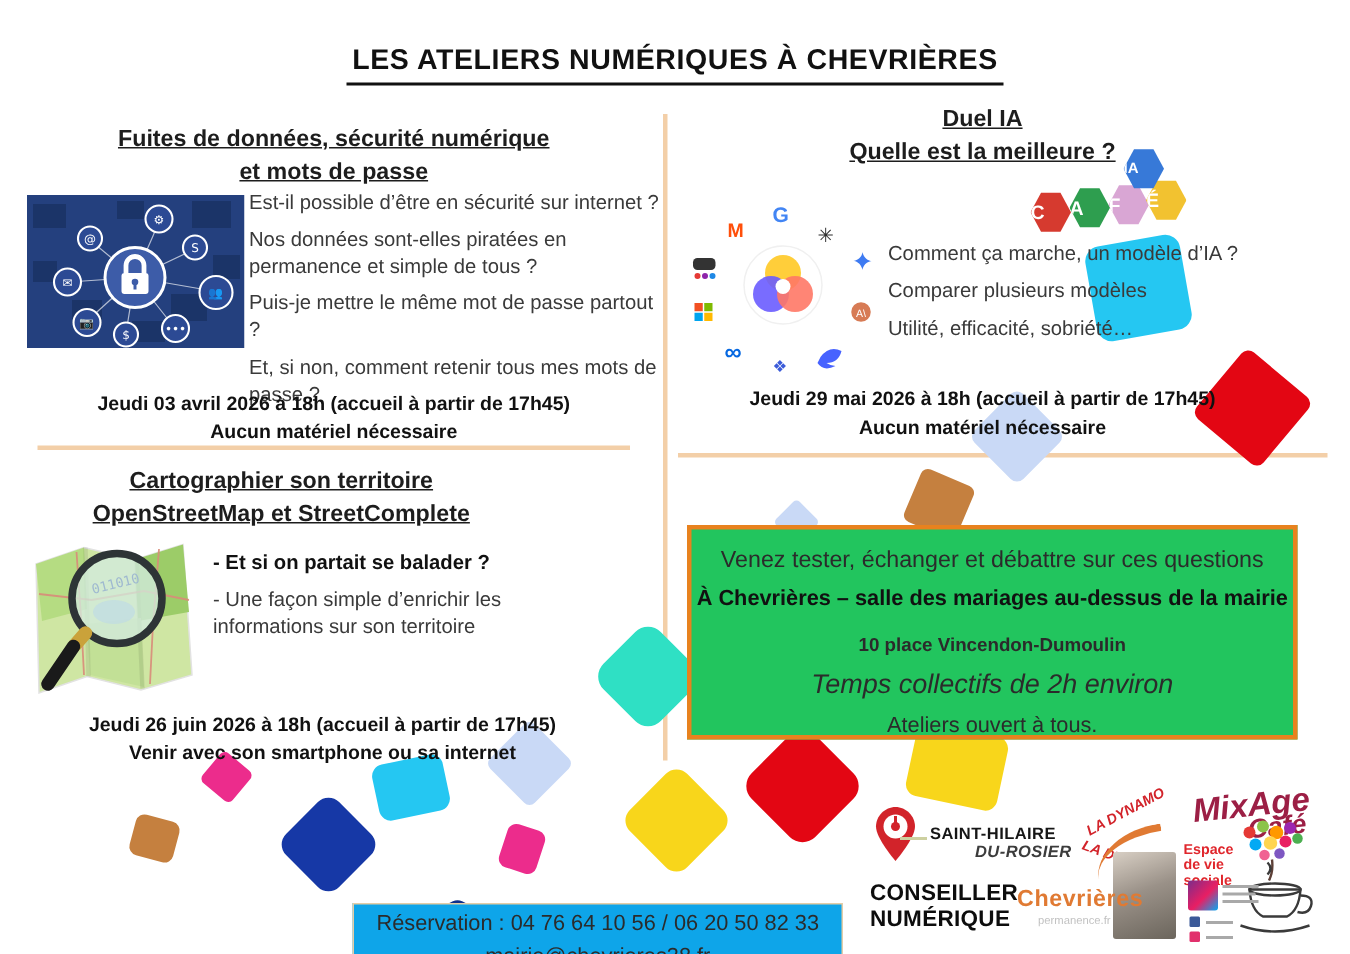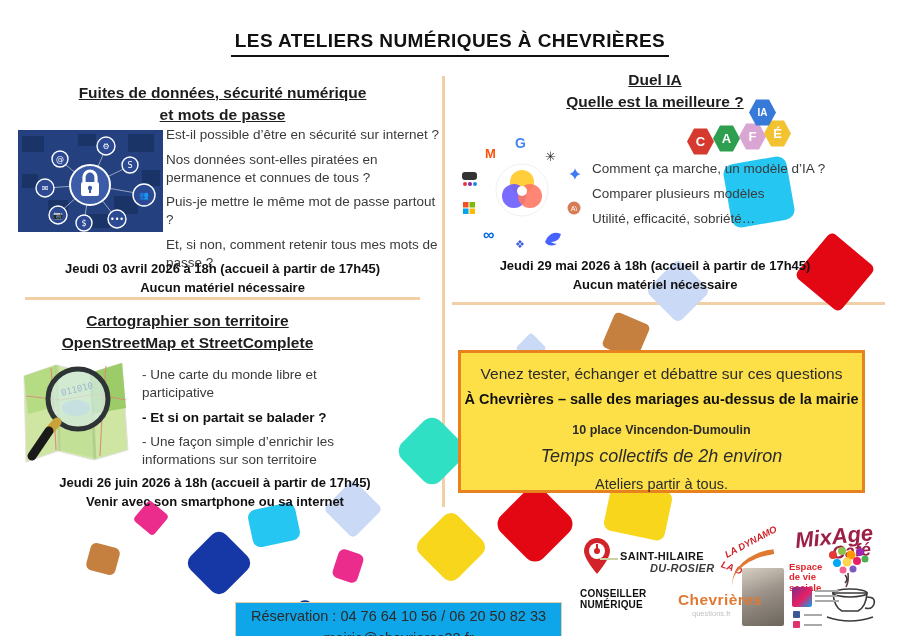--- a/index.html
+++ b/index.html
@@ -23,50 +23,50 @@
   .divider{background:#f3cfa8;z-index:0;}
 
   
   .q-title{font-weight:800;color:#1d1d1d;font-size:15.5px;line-height:1.4;text-align:center;z-index:2;text-decoration:underline;}
 
   .bullets p{margin:0 0 7px 0;font-size:13.5px;line-height:1.32;color:#3a3a3a;}
   .date-block{font-weight:800;color:#111;font-size:13px;line-height:1.45;text-align:center;z-index:2;}
 
   
   .hex{
-    position:absolute;width:27px;height:29px;display:flex;align-items:center;justify-content:center;
+    position:absolute;width:27px;height:29px;display:flex;align-items:center;justify-content:flex-start;
     clip-path:polygon(26% 5%,74% 5%,100% 50%,74% 95%,26% 95%,0% 50%);
     color:#fff;font-weight:800;font-size:13px;z-index:2;
   }
   .hex.small-text{font-size:10px;}
 
   
   .info-box{
-    left:458px;top:350px;width:401px;height:127px;background:#fde047;
+    left:458px;top:350px;width:401px;height:127px;background:#22c55e;
     border:3px solid #e8821e;z-index:3;text-align:center;padding-top:10px;
   }
   .info-box .l1{font-size:15.5px;color:#2b2b2b;margin:2px 0 8px;}
   .info-box .l2{font-size:14.5px;font-weight:800;color:#111;margin:0 0 9px;}
   .info-box .l3{font-size:12.5px;font-weight:bold;color:#2b2b2b;margin:16px 0 9px;}
   .info-box .l4{font-size:18px;color:#2b2b2b;margin:0 0 9px;font-style:italic;}
   .info-box .l5{font-size:14.5px;color:#2b2b2b;margin:0;}
 
   
   .resa-box{
     left:235px;top:602px;width:325px;height:44px;border:1.5px solid #e5cda6;background:#0ea5e9;
     z-index:3;text-align:center;font-size:14.5px;color:#2b2b2b;line-height:1.5;padding-top:3px;
   }
 
   
   .confetti{position:absolute;z-index:1;}
 
   
   .sh-line1{font-size:11px;font-weight:800;color:#161616;letter-spacing:.3px;z-index:2;}
   .sh-line2{font-size:11px;font-weight:600;color:#3c3c3c;letter-spacing:.3px;z-index:2;font-style:italic;}
-  .cn-text{font-size:10px;font-weight:800;color:#0d0d0d;line-height:1.1;letter-spacing:.2px;z-index:2;}
+  .cn-text{font-size:15px;font-weight:800;color:#0d0d0d;line-height:1.1;letter-spacing:.2px;z-index:2;}
   .dynamo{font-size:9.5px;font-weight:800;font-style:italic;color:#d2232a;white-space:nowrap;z-index:2;}
   .chevrieres{font-size:15.5px;font-weight:800;color:#e07a33;letter-spacing:.4px;z-index:3;}
   .chevrieres-url{font-size:7.5px;color:#c2c2c2;z-index:3;}
   .mixage{font-style:italic;font-weight:800;color:#9c1f45;z-index:2;white-space:nowrap;}
   .espace{font-size:9.5px;font-weight:800;color:#e0262c;line-height:1.08;z-index:2;}
   .photo-block{
     width:42px;height:58px;background:linear-gradient(160deg,#d8cfc4 0%,#9a9188 45%,#6b655c 100%);
     z-index:2;border-radius:2px;
   }
   .photo-swoosh{
@@ -156,21 +156,21 @@
     </g>
     <circle cx="72" cy="55" r="20" fill="#3d5ca8" stroke="#ffffff" stroke-width="2"></circle>
     <path d="M66,52 v-5 a6,6 0 0 1 12,0 v5" stroke="#ffffff" stroke-width="3.2" fill="none"></path>
     <rect x="63" y="52" width="18" height="14" rx="2" fill="#ffffff"></rect>
     <circle cx="72" cy="58" r="2.2" fill="#3d5ca8"></circle>
     <rect x="71" y="58" width="2" height="5" fill="#3d5ca8"></rect>
   </svg>
 
   <div class="abs bullets z2" style="left:166px;top:126px;width:274px;">
     <p>Est-il possible d’être en sécurité sur internet ?</p>
-    <p>Nos données sont-elles piratées en permanence et connues de tous ?</p>
+    <p>Nos données sont-elles piratées en permanence et simple de tous ?</p>
     <p>Puis-je mettre le même mot de passe partout ?</p>
     <p>Et, si non, comment retenir tous mes mots de passe ?</p>
   </div>
 
   <div class="abs date-block" style="left:30px;top:260px;width:385px;">
     <div>Jeudi 03 avril 2026 à 18h (accueil à partir de 17h45)</div>
     <div>Aucun matériel nécessaire</div>
   </div>
 
   <div class="abs q-title" style="left:470px;top:69px;width:370px;">
@@ -260,36 +260,35 @@
         <line x1="75" y1="17" x2="79" y2="103"></line>
     </g>
     <circle cx="62" cy="43" r="30" fill="rgba(210,235,222,0.78)" stroke="#2e3436" stroke-width="5"></circle>
     <text x="46" y="40" font-size="9" fill="#9fb9d0" transform="rotate(-14 46 40)" font-family="'DejaVu Sans Mono',monospace">011010</text>
     <ellipse cx="60" cy="52" rx="14" ry="8" fill="#bcd8e8" opacity="0.6"></ellipse>
     <line x1="41" y1="66" x2="34" y2="74" stroke="#caa23a" stroke-width="9" stroke-linecap="round"></line>
     <line x1="33" y1="75" x2="16" y2="100" stroke="#1a1a1a" stroke-width="9" stroke-linecap="round"></line>
   </svg>
 
   <div class="abs bullets z2" style="left:142px;top:366px;width:200px;">
-    <p>- Une carte du monde libre et participative</p>
     <p style="font-weight:800;color:#111;">- Et si on partait se balader ?</p>
     <p>- Une façon simple d’enrichir les informations sur son territoire</p>
   </div>
 
   <div class="abs date-block" style="left:20px;top:474px;width:390px;">
     <div>Jeudi 26 juin 2026 à 18h (accueil à partir de 17h45)</div>
     <div>Venir avec son smartphone ou sa internet</div>
   </div>
 
   <div class="abs info-box">
     <div class="l1">Venez tester, échanger et débattre sur ces questions</div>
     <div class="l2">À Chevrières – salle des mariages au-dessus de la mairie</div>
     <div class="l3">10 place Vincendon-Dumoulin</div>
     <div class="l4">Temps collectifs de 2h environ</div>
-    <div class="l5">Ateliers partir à tous.</div>
+    <div class="l5">Ateliers ouvert à tous.</div>
   </div>
 
   <div class="abs resa-box">
     <div>Réservation : 04 76 64 10 56 / 06 20 50 82 33</div>
     <div>mairie@chevrieres38.fr</div>
   </div>
 
   <svg class="abs z2" style="left:583px;top:537px;" width="28" height="38" viewBox="0 0 28 38">
     <path d="M14,1 C21,1 27,7 27,14 C27,22 14,37 14,37 C14,37 1,22 1,14 C1,7 7,1 14,1 Z" fill="#d2232a"></path>
     <circle cx="14" cy="14" r="8" fill="#ffffff"></circle>
@@ -303,21 +302,21 @@
     <div>CONSEILLER</div>
     <div>NUMÉRIQUE</div>
   </div>
 
   <div class="abs dynamo" style="left:722px;top:536px;transform:rotate(-28deg);">LA DYNAMO</div>
   <div class="abs dynamo" style="left:720px;top:568px;transform:rotate(20deg);">LA DYNAMO</div>
 
   <div class="abs photo-swoosh" style="left:730px;top:552px;"></div>
   <div class="abs photo-block" style="left:742px;top:568px;"></div>
   <div class="abs chevrieres" style="left:678px;top:591px;">Chevrières</div>
-  <div class="abs chevrieres-url" style="left:692px;top:609px;">questions.fr</div>
+  <div class="abs chevrieres-url" style="left:692px;top:609px;">permanence.fr</div>
 
   <div class="abs mixage" style="left:795px;top:524px;font-size:22px;transform:rotate(-6deg);">MixAge</div>
   <div class="abs mixage" style="left:832px;top:541px;font-size:18px;transform:rotate(-6deg);">Café</div>
   <div class="abs espace" style="left:789px;top:562px;">
     <div>Espace</div>
     <div>de vie</div>
     <div>sociale</div>
   </div>
 
   <svg class="abs z2" style="left:815px;top:545px;" width="70" height="85" viewBox="0 0 70 85">

